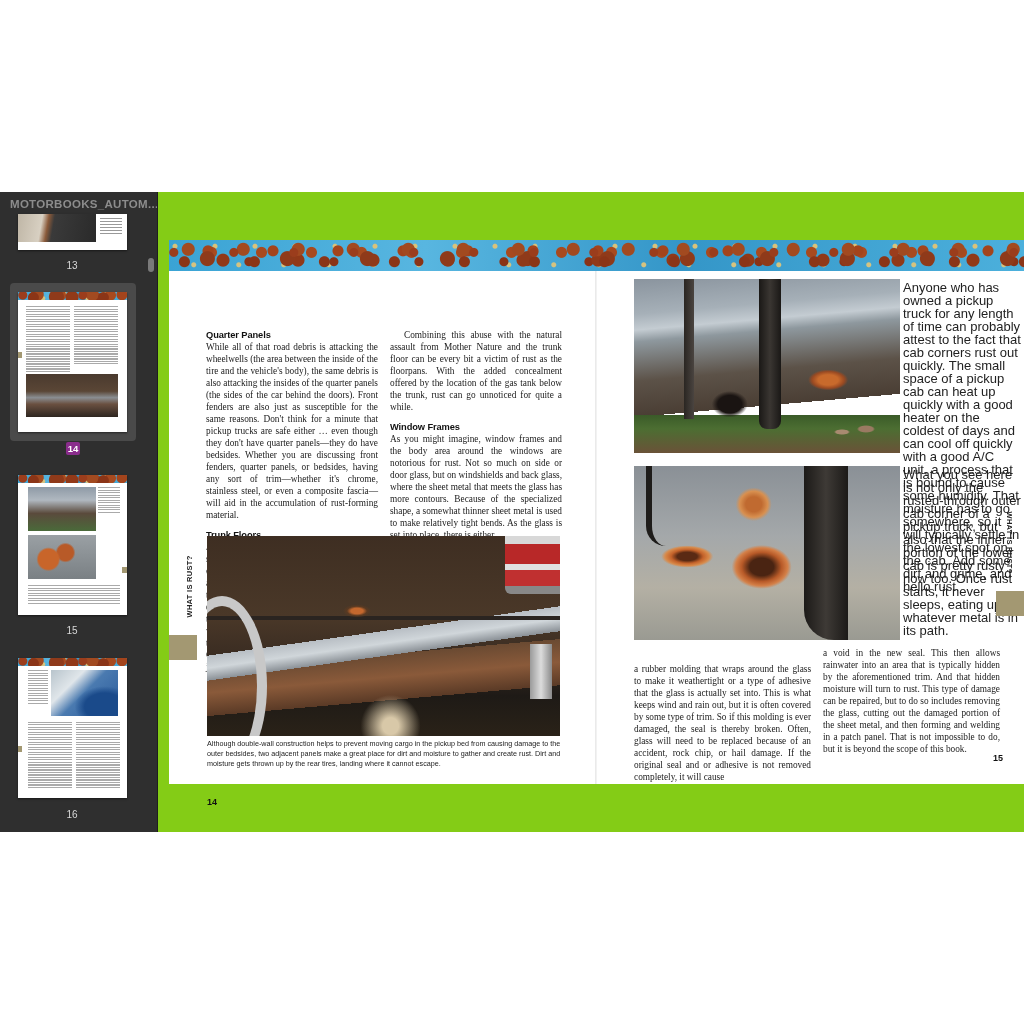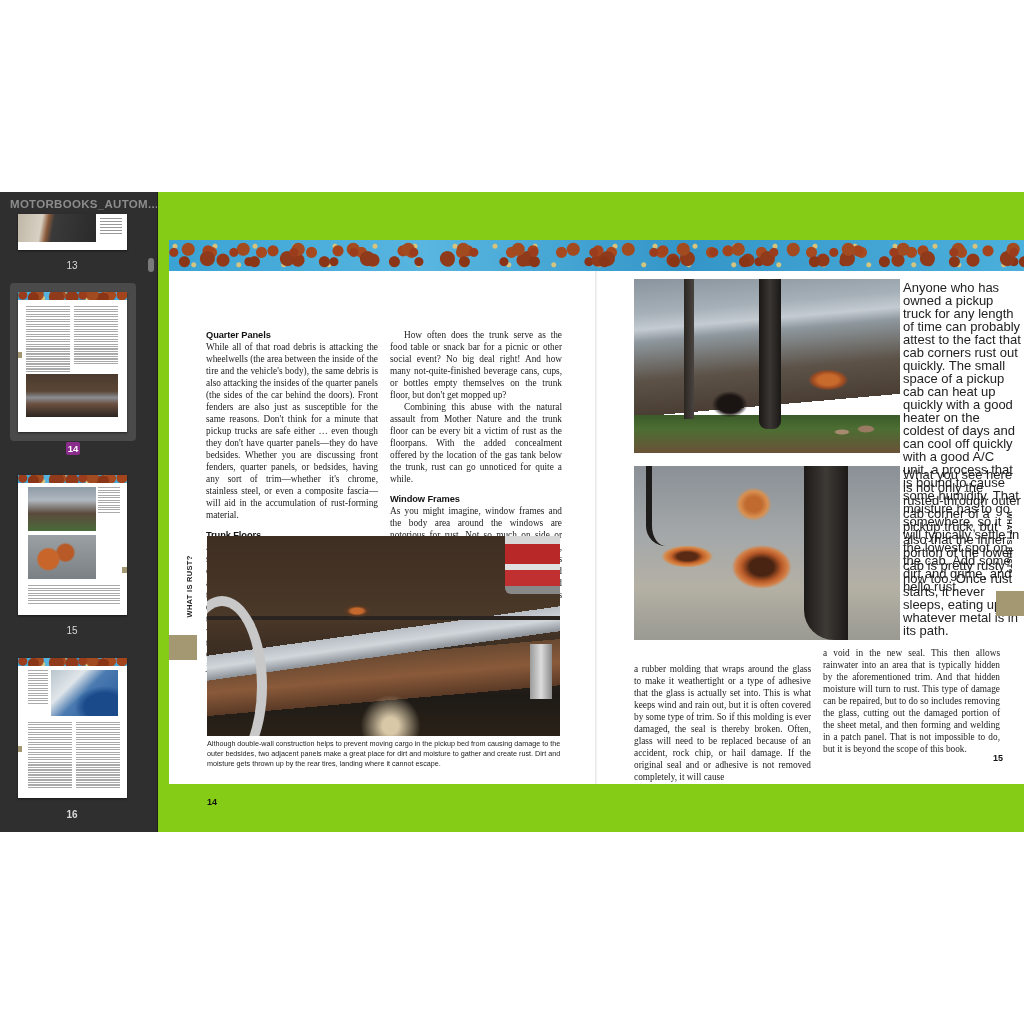--- a/index.html
+++ b/index.html
@@ -80,36 +80,35 @@
     <div class="thumb-label" style="top:433px;">15</div>
 
     <div class="thumb" style="top:466px;height:140px;">
       <div class="band rustband"></div>
       <div style="position:absolute;left:10px;top:12px;width:20px;height:34px;background:repeating-linear-gradient(#aaa 0 1px,transparent 1px 2.5px);"></div>
       <div style="position:absolute;left:33px;top:12px;width:67px;height:46px;background:radial-gradient(ellipse at 80% 80%,#1a4a8a 0 20px,transparent 30px),linear-gradient(135deg,#b8c4cc 0,#e0e6ea 30%,#4a7ab0 50%,#2a5a9a 100%);"></div>
       <div style="position:absolute;left:10px;top:64px;width:44px;height:66px;background:repeating-linear-gradient(#aaa 0 1px,transparent 1px 2.5px);"></div>
       <div style="position:absolute;left:58px;top:64px;width:44px;height:66px;background:repeating-linear-gradient(#aaa 0 1px,transparent 1px 2.5px);"></div>
       <div style="position:absolute;left:0;top:88px;width:4px;height:6px;background:#a39872;"></div>
     </div>
-    <div class="thumb-label" style="top:617px;font-weight:bold;">16</div>
+    <div class="thumb-label" style="top:617px;">16</div>
   </div>
 
   <div class="spread">
     <div class="topband rustband"></div>
 
     <div class="page-left">
       <div class="col" style="left:37px;top:14px;width:172px;">
         <h3>Quarter Panels</h3>
         <p>While all of that road debris is attacking the wheelwells (the area between the inside of the tire and the vehicle's body), the same debris is also attacking the insides of the quarter panels (the sides of the car behind the doors). Front fenders are also just as susceptible for the same reasons. Don't think for a minute that pickup trucks are safe either … even though they don't have quarter panels—they do have bedsides. Whether you are discussing front fenders, quarter panels, or bedsides, having any sort of trim—whether it's chrome, stainless steel, or even a composite fascia—will aid in the accumulation of rust-forming material.</p>
         <div class="gap"></div>
         <h3>Trunk Floors</h3>
         <p>Just like floorpans, trunk floors are very susceptible to rust; however, much of it is caused by the vehicle owner/user and their amount of disrespect for the trunk. How many times have you seen the inside of someone else's car's trunk and it is full of crap? True, the trunk is designed for carrying our stuff while we are mobile. But that doesn't mean the trunk should be abused as much as it is. Concrete blocks, rakes, shovels, chains, floor jacks and other automotive tools, and</p>
       </div>
       <div class="col" style="left:221px;top:14px;width:172px;">
-        <p class="indent">How often does the trunk serve as the food table or snack bar for a picnic or other social event? No big deal right! And how many not-quite-finished beverage cans, cups, or bottles empty themselves on the trunk floor, but don't get mopped up?</p>
         <p class="indent">Combining this abuse with the natural assault from Mother Nature and the trunk floor can be every bit a victim of rust as the floorpans. With the added concealment offered by the location of the gas tank below the trunk, rust can go unnoticed for quite a while.</p>
         <div class="gap"></div>
         <h3>Window Frames</h3>
         <p>As you might imagine, window frames and the body area around the windows are notorious for rust. Not so much on side or door glass, but on windshields and back glass, where the sheet metal that meets the glass has more contours. Because of the specialized shape, a somewhat thinner sheet metal is used to make relatively tight bends. As the glass is set into place, there is either</p>
       </div>
 
       <div class="vert-label" style="left:-10px;top:268px;transform:rotate(-90deg);transform-origin:center;width:60px;text-align:center;">WHAT IS RUST?</div>
       <div class="side-tab" style="left:0;top:320px;"></div>
 
       <div class="photo" style="left:38px;top:221px;width:353px;height:200px;

